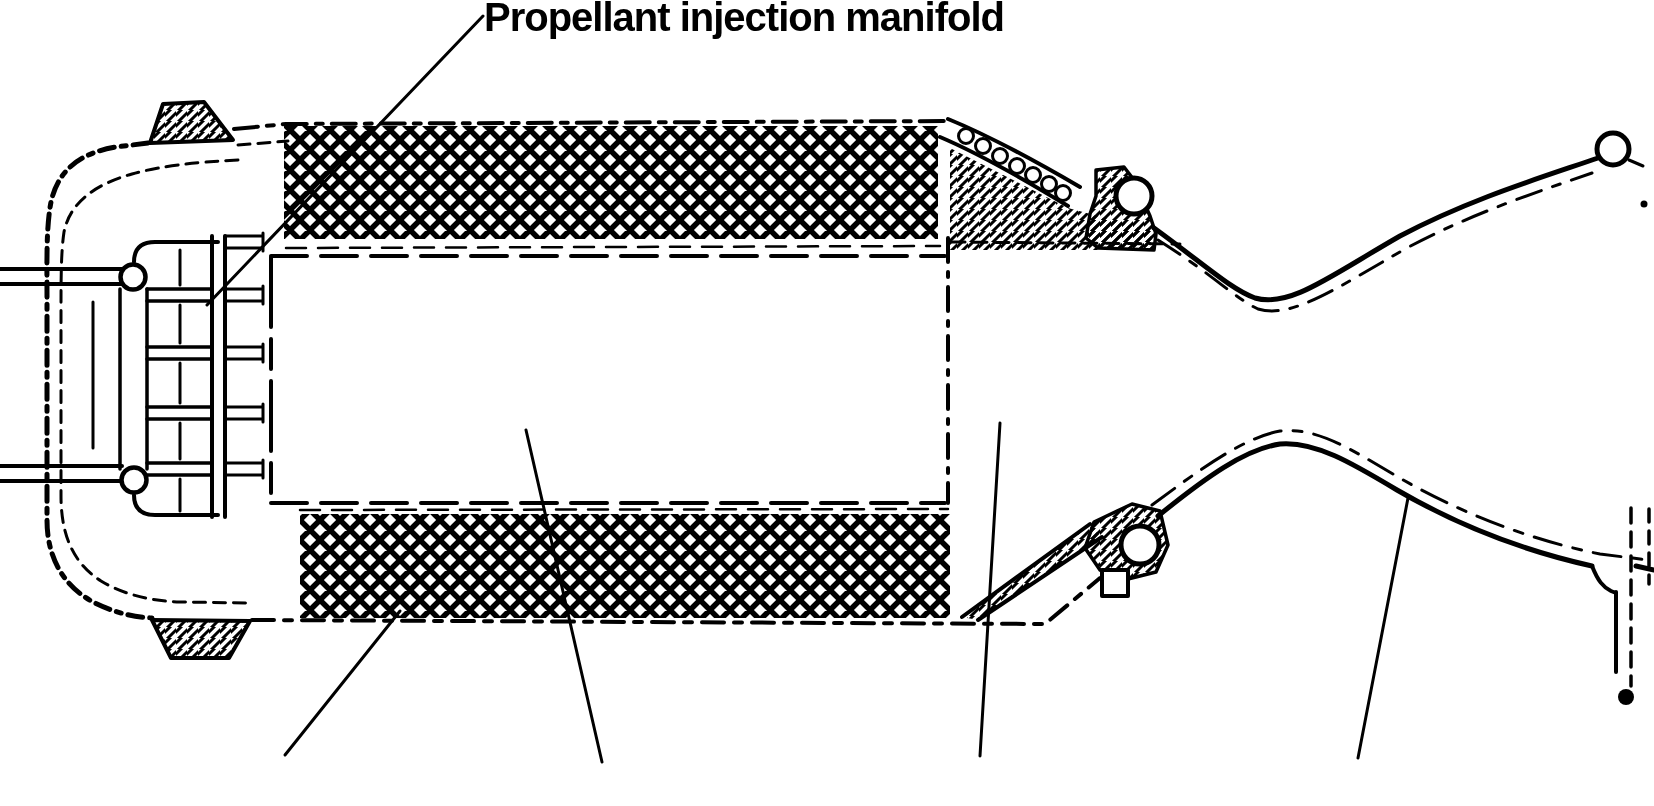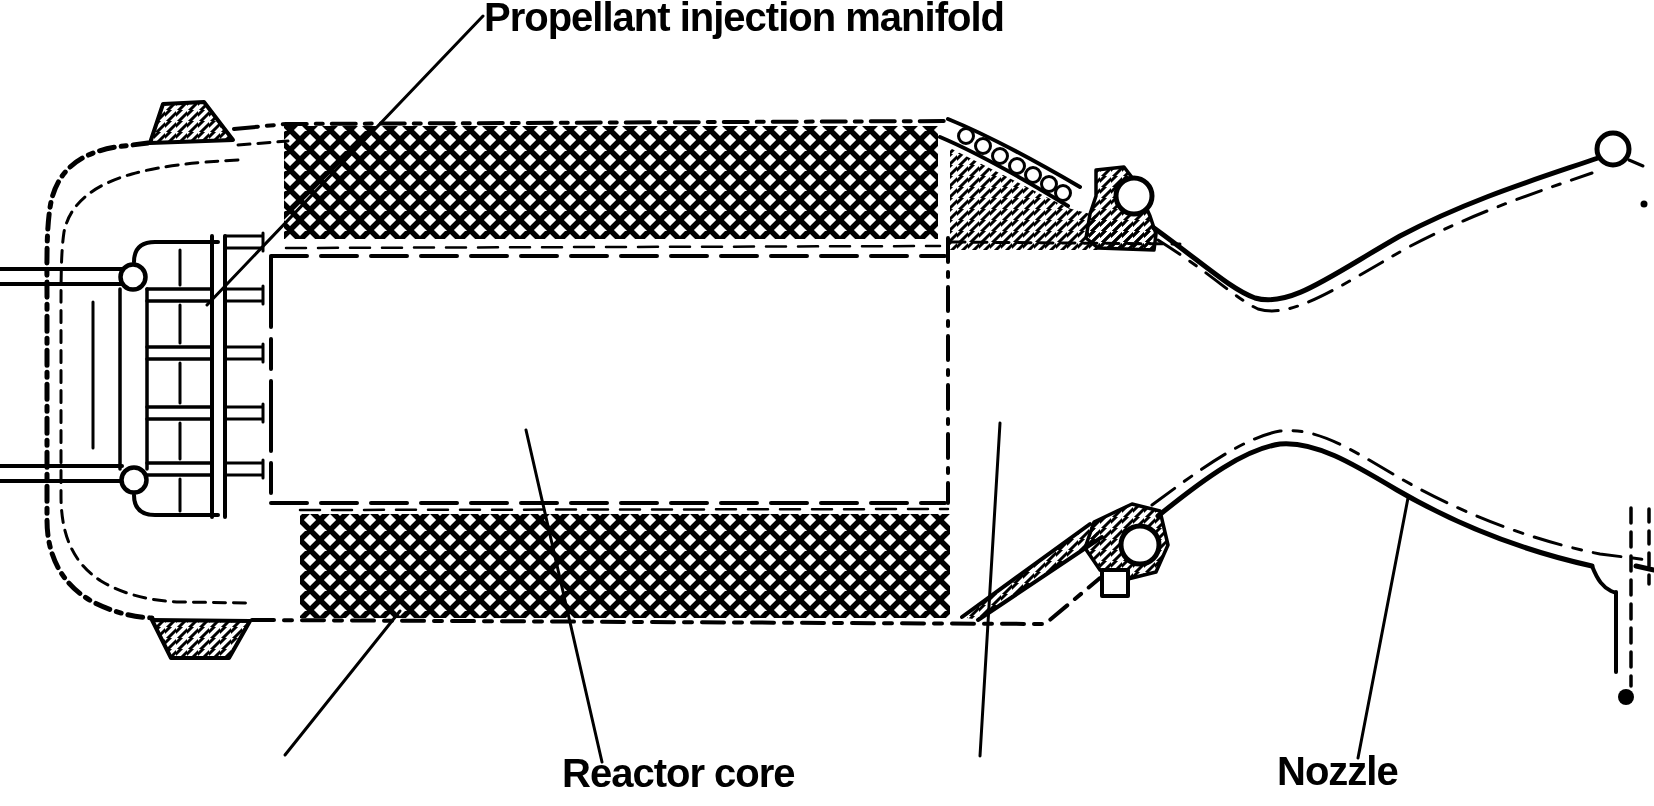--- a/index.html
+++ b/index.html
@@ -129,15 +129,13 @@
   <g stroke="#000" stroke-width="3">
     <path d="M483,16 L207,305"></path>
     <path d="M400,611 L285,755"></path>
     <path d="M526,430 L602,762"></path>
     <path d="M1000,423 L980,756"></path>
     <path d="M1408,498 L1358,758"></path>
   </g>
 </svg>
 
   <div class="diagram-label" id="lbl-title">Propellant injection manifold</div>
-  <div class="diagram-label" id="lbl-core">Reactor core</div>
-  <div class="diagram-label" id="lbl-nozzle">Nozzle</div>
 </div>
 
 </body></html>

